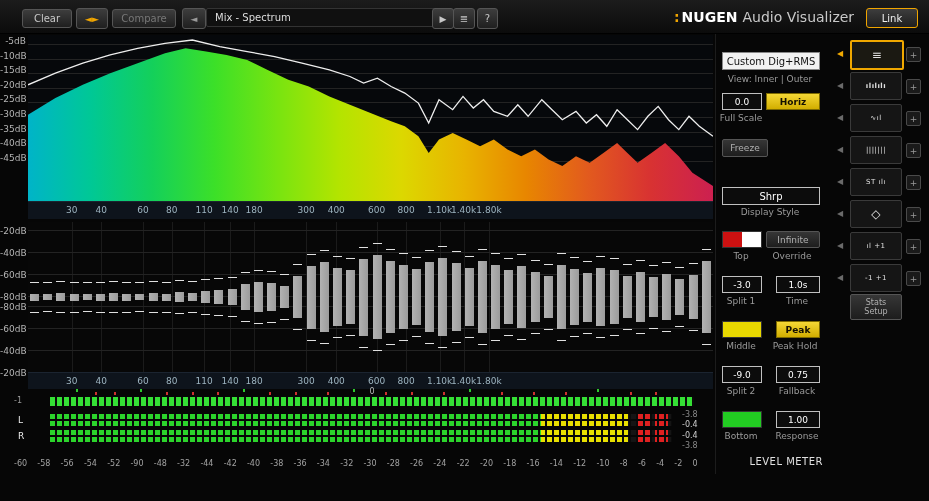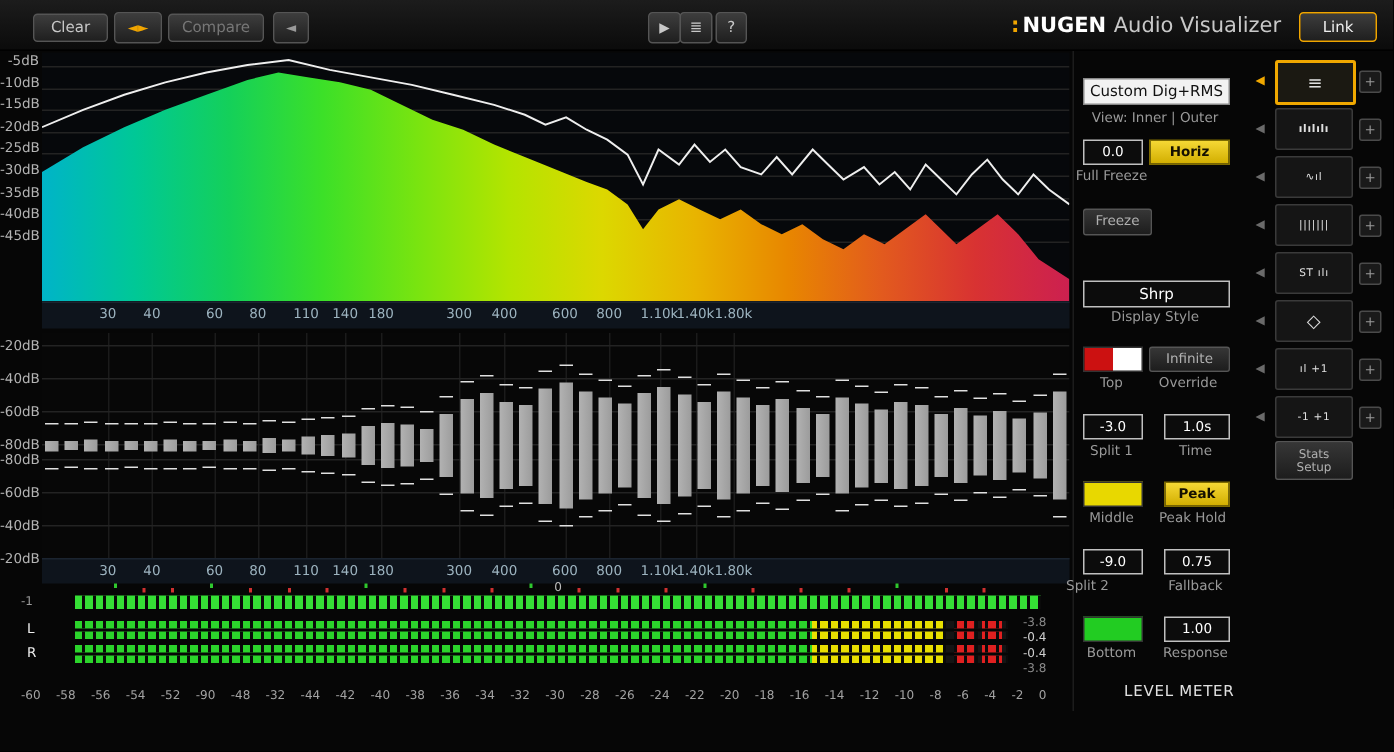--- a/index.html
+++ b/index.html
@@ -43,20 +43,21 @@
 
   <div id="toolbar" class="abs" style="left:0;top:0;width:929px;height:33px">
     <div class="abs btn" style="left:22px;top:9px;width:48px;height:17px">Clear</div>
     <div class="abs btn" style="left:76px;top:8px;width:30px;height:19px">
       <span style="color:#f0a500;font-weight:bold;font-size:9px">◄►</span>
     </div>
     <div class="abs btn" style="left:112px;top:9px;width:62px;height:17px;color:#777">Compare</div>
     <div class="abs btn" style="left:182px;top:8px;width:22px;height:19px">
       <span style="color:#999;font-size:9px">◄</span>
     </div>
+    <div class="abs inset" style="left:206px;top:8px;width:222px;height:17px">Mix - Spectrum</div>
     <div class="abs btn" style="left:432px;top:8px;width:20px;height:19px">
       <span style="font-size:9px">▶</span>
     </div>
     <div class="abs btn" style="left:453px;top:8px;width:20px;height:19px">
       <span style="font-size:10px">≣</span>
     </div>
     <div class="abs btn" style="left:477px;top:8px;width:19px;height:19px">
       <span style="font-size:10px">?</span>
     </div>
     <div class="abs" style="left:674px;top:7px;height:20px;display:flex;align-items:center">
@@ -387,42 +388,42 @@
       <span>-4</span>
       <span>-2</span>
       <span>0</span>
     </div>
 
   <div class="abs" style="left:715px;top:34px;width:1px;height:440px;background:#1c1c1c"></div>
   <div class="abs field" style="left:722px;top:52px;width:96px;height:16px;background:#f2f2f2;color:#111;border:1px solid #888;font-size:10px">Custom Dig+RMS</div>
   <div class="abs glabel" style="left:717px;top:74px;width:106px">View: Inner | Outer</div>
   <div class="abs field" style="left:722px;top:93px;width:38px;height:15px">0.0</div>
   <div class="abs ybtn" style="left:766px;top:93px;width:52px;height:15px">Horiz</div>
-  <div class="abs glabel" style="left:712px;top:113px;width:58px">Full Freeze</div>
+  <div class="abs glabel" style="left:712px;top:113px;width:58px">Full Scale</div>
   <div class="abs dbtn" style="left:722px;top:139px;width:44px;height:16px">Freeze</div>
   <div class="abs field" style="left:722px;top:187px;width:96px;height:16px;font-size:10px">Shrp</div>
   <div class="abs glabel" style="left:717px;top:207px;width:106px">Display Style</div>
   <div class="abs" style="left:722px;top:231px;width:38px;height:15px;border:1px solid #333">
     <div id="swatch-top-left" style="position: absolute; left: 0px; top: 0px; width: 50%; height: 100%; background: rgb(204, 17, 17);"></div>
     <div id="swatch-top-right" style="position: absolute; right: 0px; top: 0px; width: 50%; height: 100%; background: rgb(255, 255, 255);"></div>
   </div>
   <div class="abs dbtn" style="left:766px;top:231px;width:52px;height:15px">Infinite</div>
   <div class="abs glabel" style="left:712px;top:251px;width:58px">Top</div>
   <div class="abs glabel" style="left:762px;top:251px;width:60px">Override</div>
   <div class="abs field" style="left:722px;top:276px;width:38px;height:15px">-3.0</div>
   <div class="abs field" style="left:776px;top:276px;width:42px;height:15px">1.0s</div>
   <div class="abs glabel" style="left:712px;top:296px;width:58px">Split 1</div>
   <div class="abs glabel" style="left:768px;top:296px;width:58px">Time</div>
   <div id="swatch-middle" class="abs" style="left: 722px; top: 321px; width: 38px; height: 15px; border: 1px solid rgb(51, 51, 51); background: rgb(232, 216, 0);"></div>
   <div class="abs ybtn" style="left:776px;top:321px;width:42px;height:15px">Peak</div>
   <div class="abs glabel" style="left:712px;top:341px;width:58px">Middle</div>
   <div class="abs glabel" style="left:764px;top:341px;width:62px">Peak Hold</div>
   <div class="abs field" style="left:722px;top:366px;width:38px;height:15px">-9.0</div>
   <div class="abs field" style="left:776px;top:366px;width:42px;height:15px">0.75</div>
-  <div class="abs glabel" style="left:696px;top:386px;width:58px">Split 2</div>
+  <div class="abs glabel" style="left:712px;top:386px;width:58px">Split 2</div>
   <div class="abs glabel" style="left:768px;top:386px;width:58px">Fallback</div>
   <div id="swatch-bottom" class="abs" style="left: 722px; top: 411px; width: 38px; height: 15px; border: 1px solid rgb(51, 51, 51); background: rgb(34, 204, 34);"></div>
   <div class="abs field" style="left:776px;top:411px;width:42px;height:15px">1.00</div>
   <div class="abs glabel" style="left:712px;top:431px;width:58px">Bottom</div>
   <div class="abs glabel" style="left:768px;top:431px;width:58px">Response</div>
   <div class="abs" style="left:717px;top:456px;width:106px;text-align:right;font-size:10px;color:#e0e0e0;letter-spacing:.5px">LEVEL METER</div>
 
   <div id="sidebar">
       <div class="mod-row" style="top: 40px;">
         <div class="mod-arrow" style="color: rgb(240, 168, 0);">◀</div>

